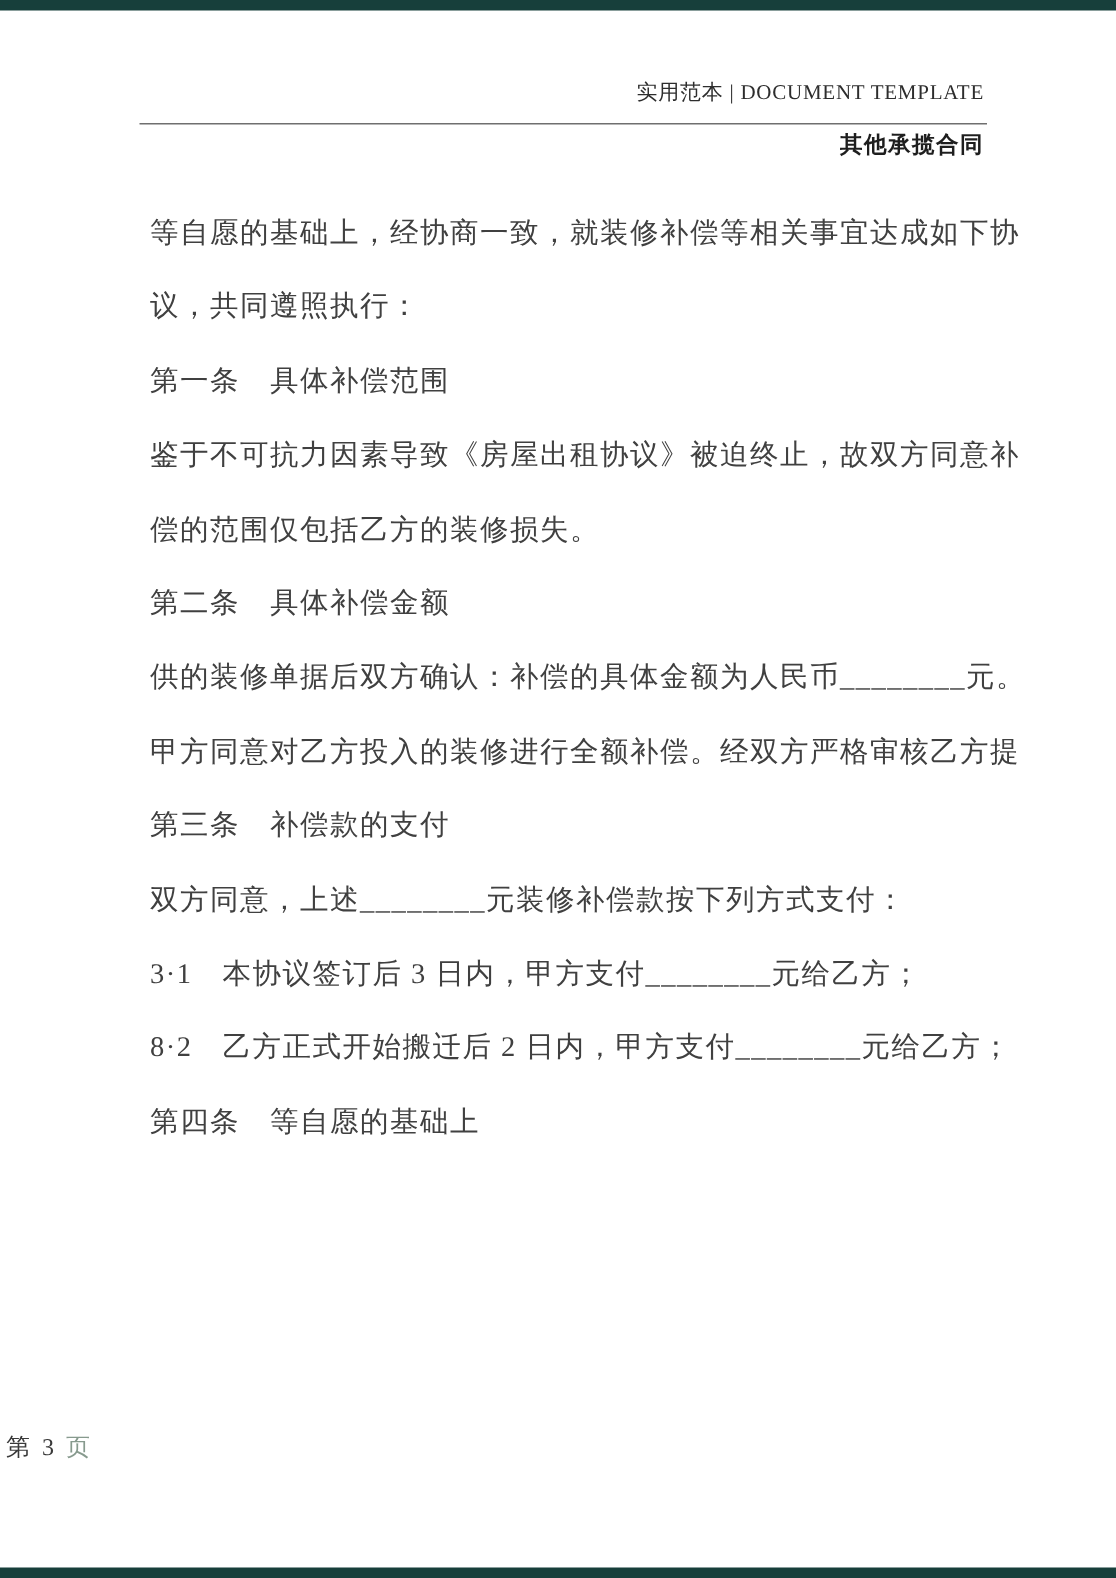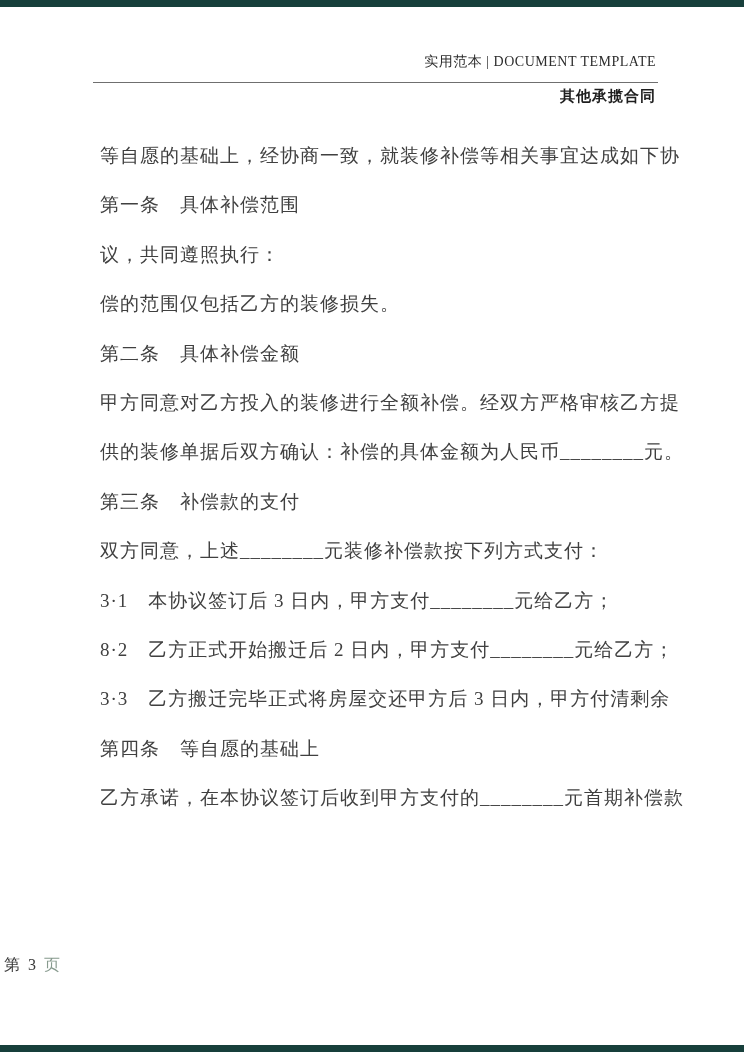--- a/index.html
+++ b/index.html
@@ -89,33 +89,32 @@
   <div class="accent-bar top" style="background-color: rgb(23, 63, 59);"></div>
 
   <div class="header-brand">实用范本 | DOCUMENT TEMPLATE</div>
 
   <div class="header-rule"></div>
 
   <div class="header-category">其他承揽合同</div>
 
   <div class="body-text">
     <div class="line">等自愿的基础上，经协商一致，就装修补偿等相关事宜达成如下协</div>
+    <div class="line">议，共同遵照执行：</div>
     <div class="line">第一条　具体补偿范围</div>
-    <div class="line">议，共同遵照执行：</div>
+    <div class="line">鉴于不可抗力因素导致《房屋出租协议》被迫终止，故双方同意补</div>
     <div class="line">偿的范围仅包括乙方的装修损失。</div>
     <div class="line">第二条　具体补偿金额</div>
+    <div class="line">供的装修单据后双方确认：补偿的具体金额为人民币________元。</div>
     <div class="line">甲方同意对乙方投入的装修进行全额补偿。经双方严格审核乙方提</div>
-    <div class="line">供的装修单据后双方确认：补偿的具体金额为人民币________元。</div>
     <div class="line">第三条　补偿款的支付</div>
     <div class="line">双方同意，上述________元装修补偿款按下列方式支付：</div>
     <div class="line">3·1　本协议签订后 3 日内，甲方支付________元给乙方；</div>
     <div class="line">8·2　乙方正式开始搬迁后 2 日内，甲方支付________元给乙方；</div>
-    <div class="line">3·3　乙方搬迁完毕正式将房屋交还甲方后 3 日内，甲方付清剩余</div>
     <div class="line">第四条　等自愿的基础上</div>
-    <div class="line">乙方承诺，在本协议签订后收到甲方支付的________元首期补偿款</div>
   </div>
 
   <div class="footer">
     <span>第</span><span>3</span><span class="page-suffix">页</span>
   </div>
 
   <div class="accent-bar bottom" style="background-color: rgb(23, 63, 59);"></div>
 
 </div>
 

